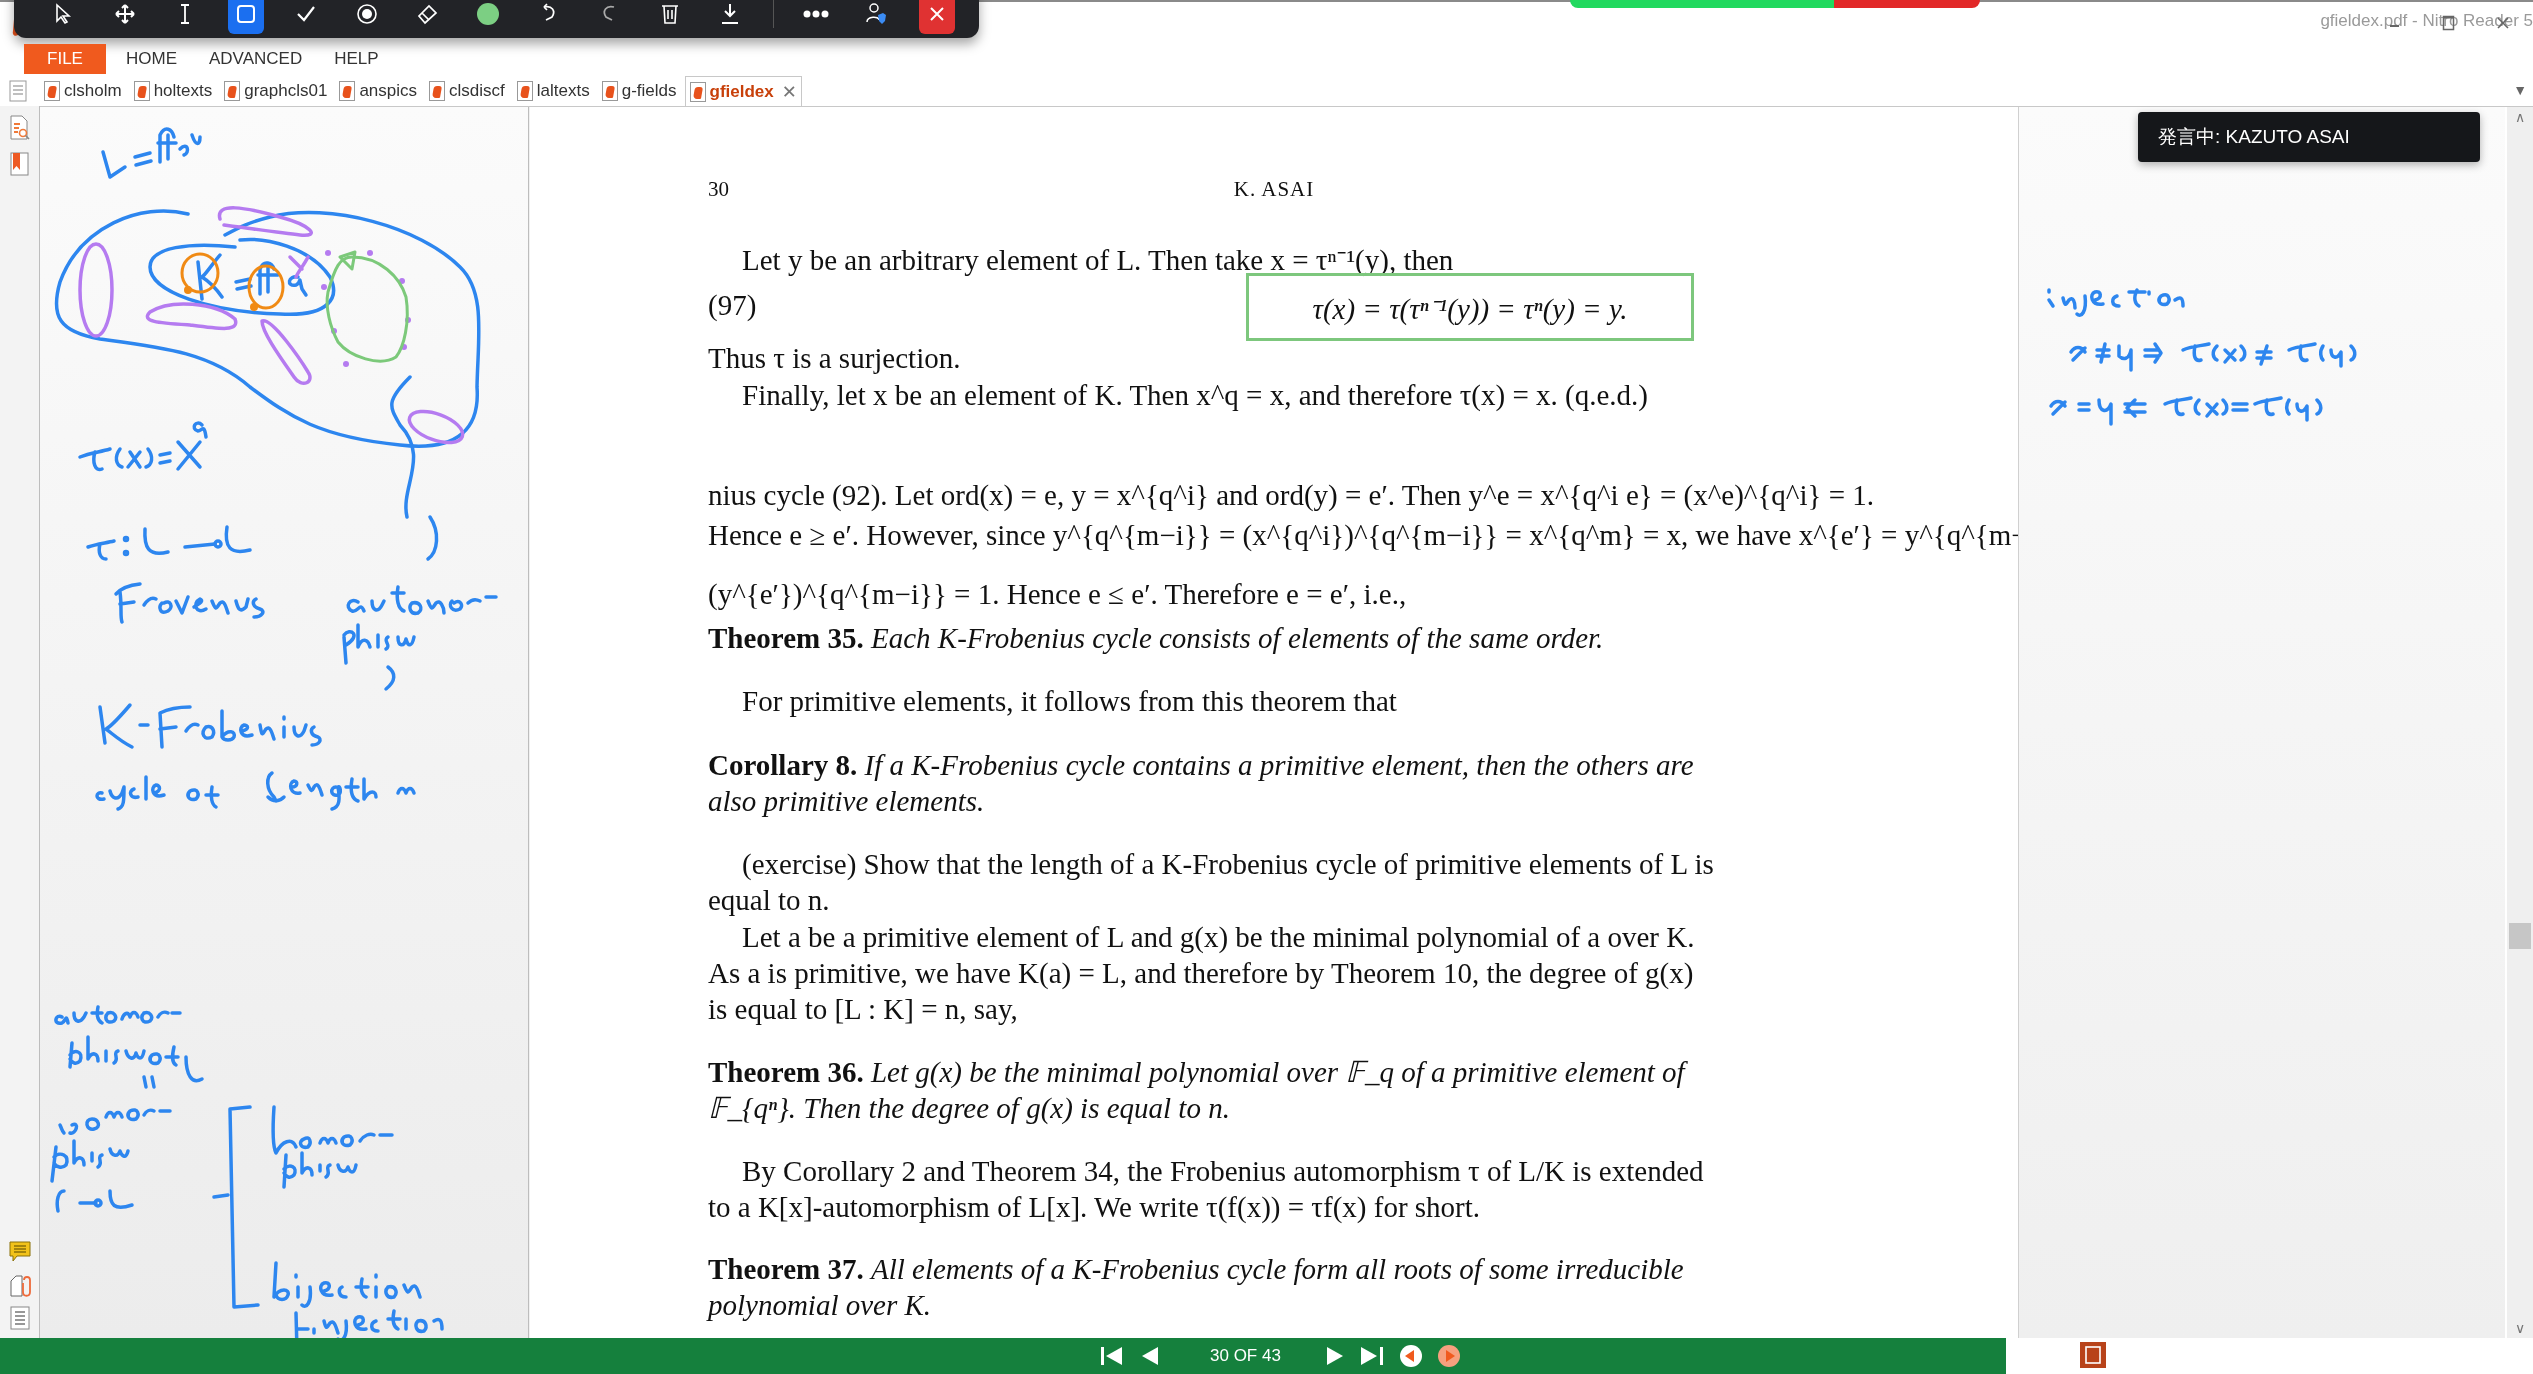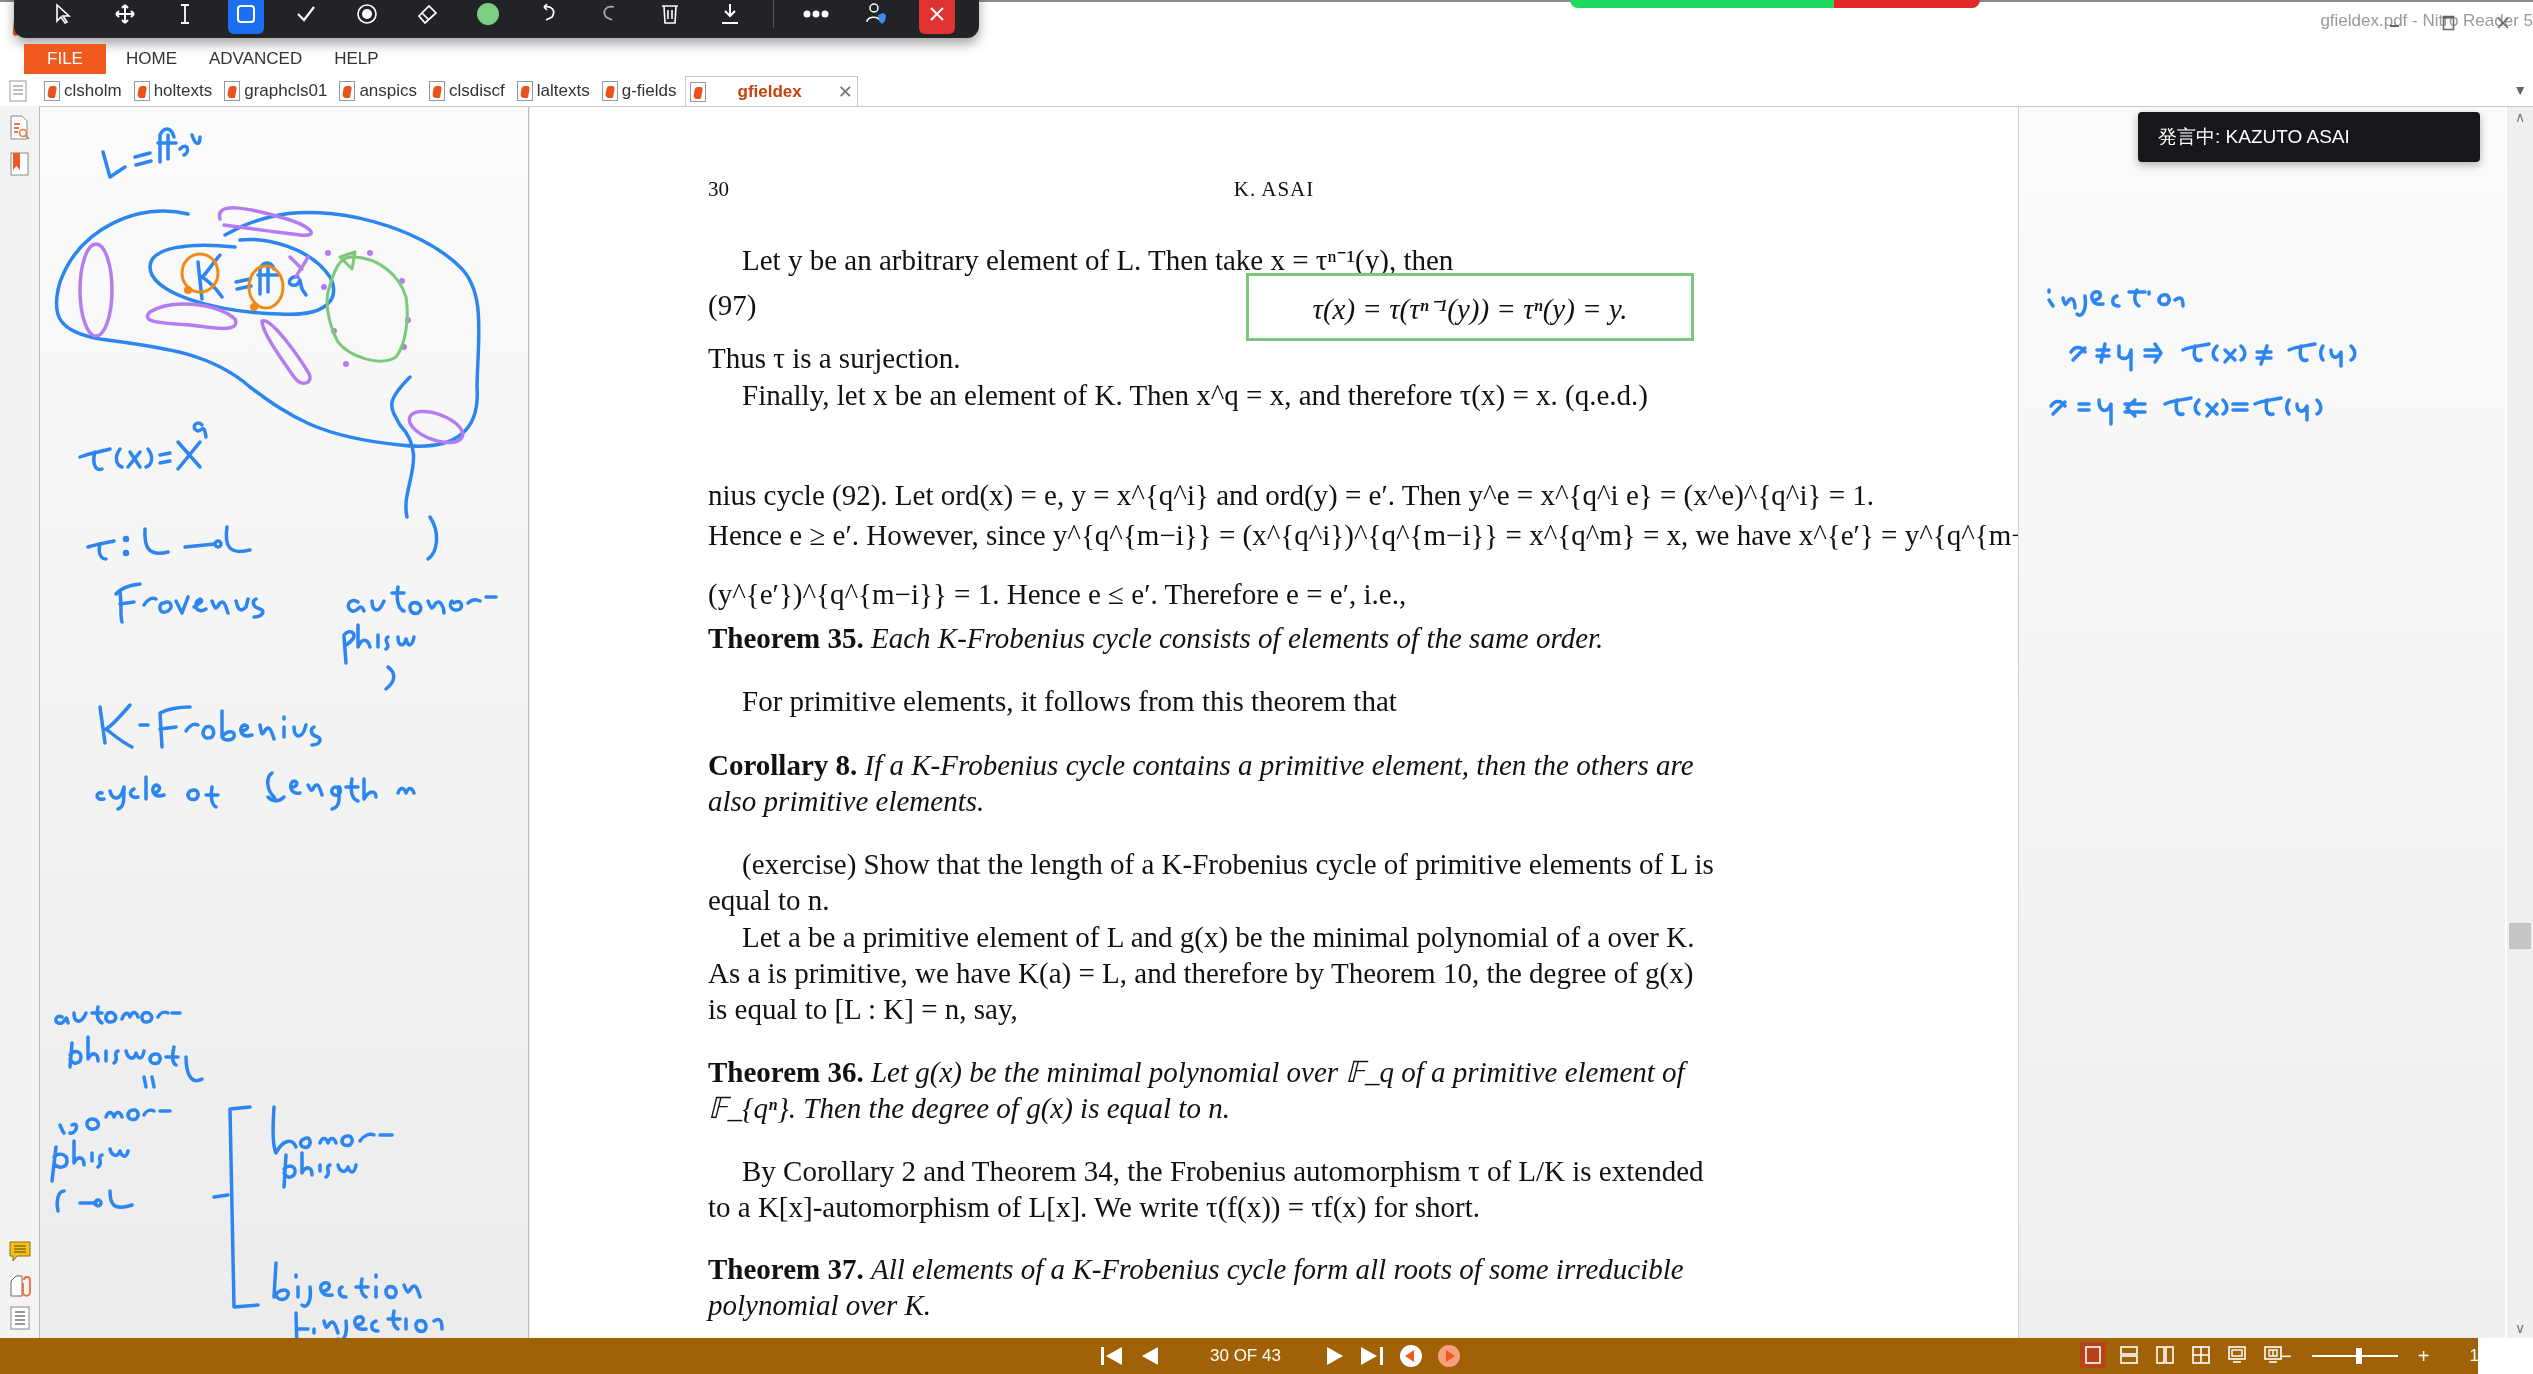--- a/index.html
+++ b/index.html
@@ -26,21 +26,21 @@
 
   
   .menubar { position: absolute; left: 0; top: 44px; height: 30px; width: 2007px; display: flex; align-items: stretch; margin-left: 24px; }
   .menu-file { width: 82px; background: #f05a1e; color: #fff; font-size: 17px; display: flex; align-items: center; justify-content: center; }
   .menu-item { padding: 0 16px; display: flex; align-items: center; font-size: 17px; color: #333; }
 
   
   .tabbar { position: absolute; left: 0; top: 76px; height: 30px; width: 2533px; display: flex; align-items: center; }
   .tabbar-list-icon { width: 22px; height: 24px; margin: 0 10px 0 8px; }
   .doc-tab { display: flex; align-items: center; height: 28px; padding: 0 4px; margin-right: 4px; font-size: 17px; color: #333; }
-  .doc-tab.active { border: 1px solid #c8c8c8; border-bottom: none; background: #fff; height: 30px; gap: 28px; }
+  .doc-tab.active { border: 1px solid #c8c8c8; border-bottom: none; background: #fff; height: 30px; }
   .doc-tab.active .tab-label { color: #c8400a; font-weight: bold; }
   .pdf-icon { width: 16px; height: 20px; border: 1px solid #999; background: #fff; margin-right: 4px; position: relative; }
   .pdf-icon::after { content: ""; position: absolute; left: 3px; top: 4px; width: 8px; height: 12px; background: #e8521c; border-radius: 3px 3px 1px 4px; transform: skew(-10deg); }
   .tab-close { margin-left: 8px; color: #777; font-size: 18px; }
   .tab-overflow { position: absolute; right: 6px; top: 6px; color: #666; font-size: 14px; }
 
   .tab-baseline { position: absolute; left: 40px; right: 0; top: 106px; height: 1px; background: #c8c8c8; }
 
   
   .left-rail { position: absolute; left: 0; top: 106px; width: 40px; height: 1232px; background: #f3f3f3; border-right: 1px solid #bdbdbd; }
@@ -62,21 +62,21 @@
 
   
   .speaker { position: absolute; left: 2138px; top: 112px; width: 342px; height: 50px; background: #15171a; border-radius: 4px; color: #fff; font-size: 19px; display: flex; align-items: center; padding-left: 20px; box-shadow: 0 3px 8px rgba(0,0,0,.3); }
 
   
   .vscroll { position: absolute; right: 0; top: 107px; width: 28px; height: 1231px; background: #efefef; border-left: 2px solid #fff; }
   .vscroll .up, .vscroll .down { position: absolute; left: 0; width: 26px; text-align: center; color: #777; font-size: 14px; }
   .vscroll .thumb { position: absolute; left: 2px; top: 816px; width: 22px; height: 26px; background: #c6c6c6; }
 
   
-  .statusbar { position: absolute; left: 0; top: 1338px; width: 2478px; height: 36px; background: #a16207; color: #fff; }
+  .statusbar { position: absolute; left: 0; top: 1338px; width: 2006px; height: 36px; background: #15803d; color: #fff; }
   .nav { position: absolute; left: 1100px; top: 0; height: 36px; display: flex; align-items: center; gap: 14px; }
   .page-indicator { font-size: 17px; margin: 0 30px 0 36px; }
   .view-modes { position: absolute; left: 2080px; top: 4px; display: flex; gap: 10px; }
   .view-mode { width: 26px; height: 26px; display: flex; align-items: center; justify-content: center; }
   .view-mode.active { background: #b8431a; }
   .zoom-ctrl { position: absolute; left: 2280px; top: 0; height: 36px; display: flex; align-items: center; gap: 20px; font-size: 20px; }
   .zoom-slider { position: relative; width: 86px; height: 2px; background: #fff; }
   .zoom-slider .knob { position: absolute; left: 44px; top: -7px; width: 6px; height: 16px; background: #fff; }
   .zoom-level { font-size: 17px; margin-left: 20px; }
 

